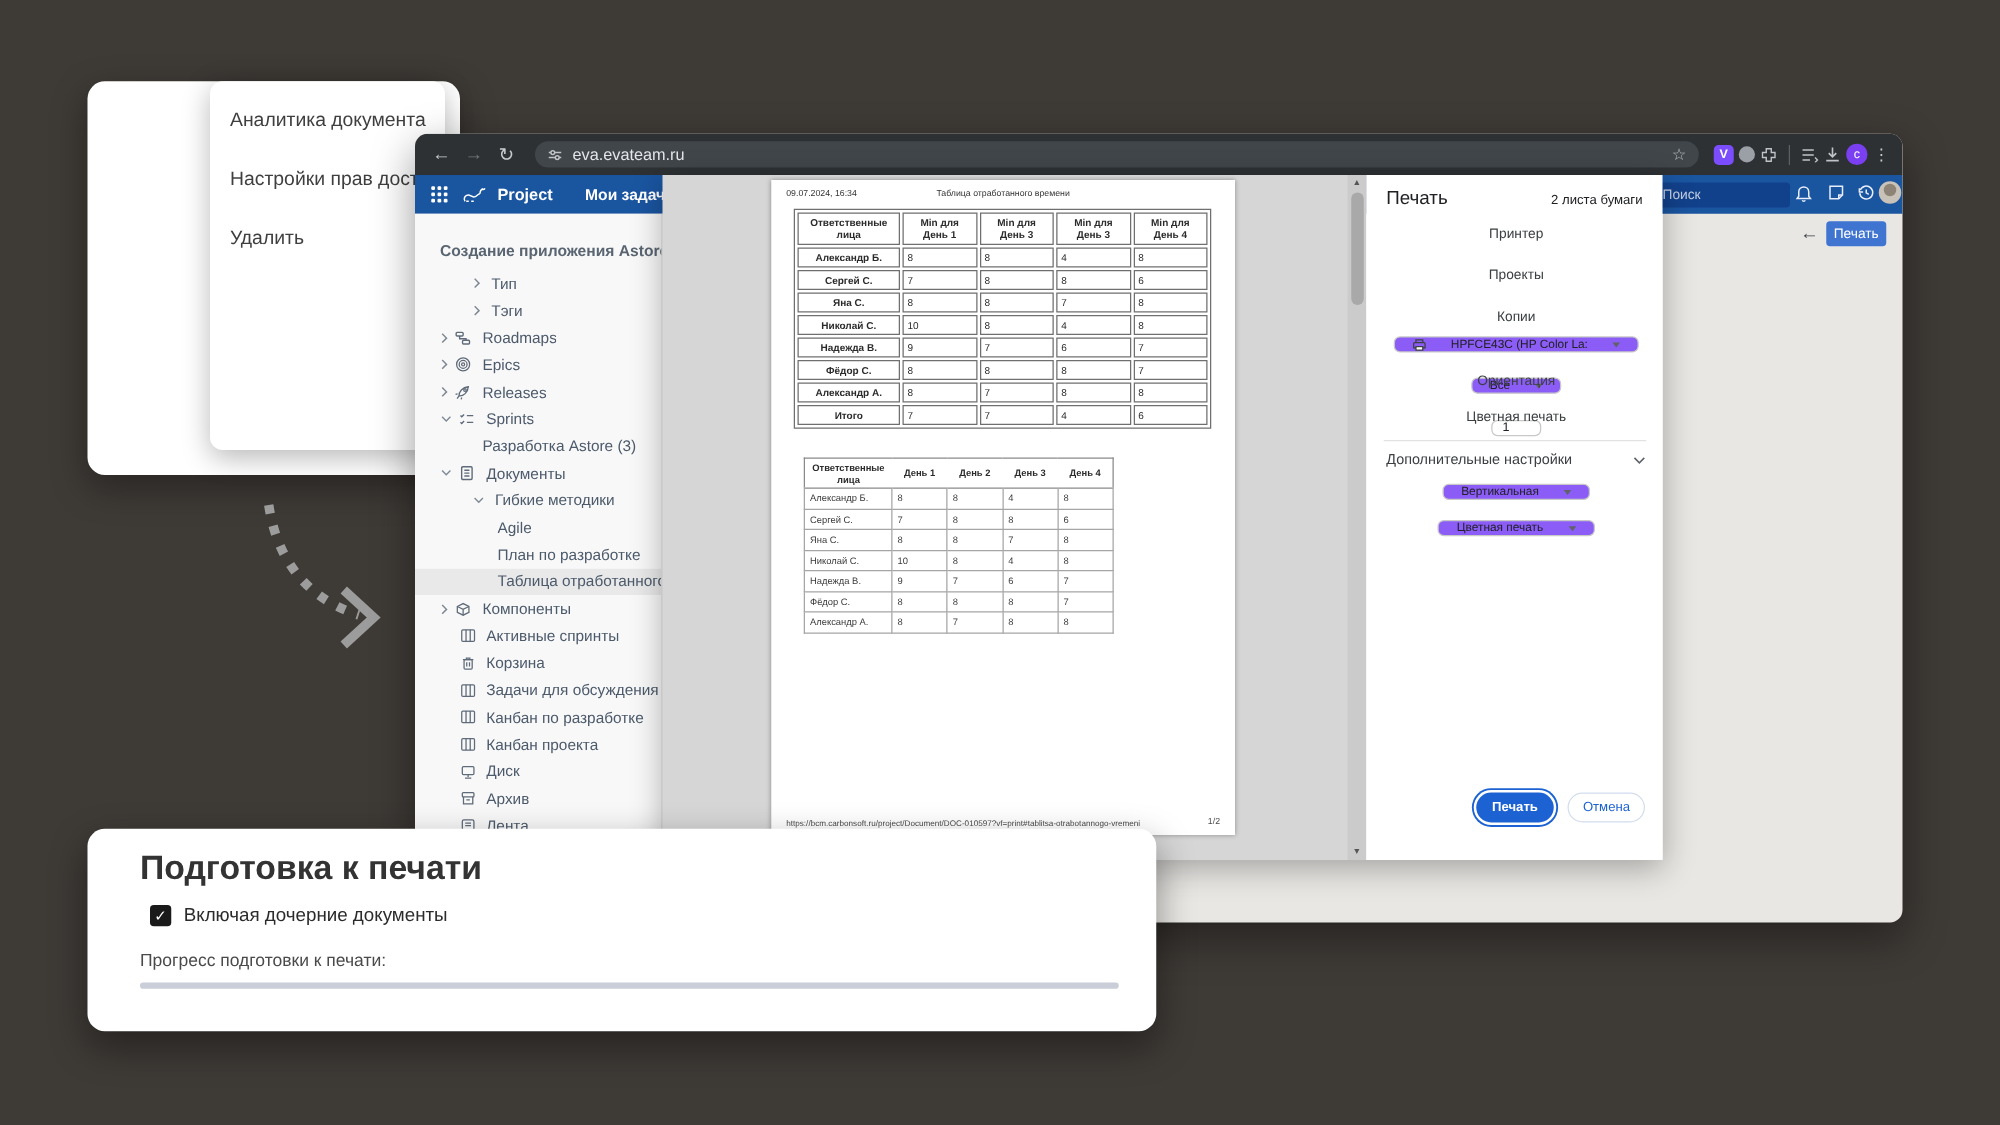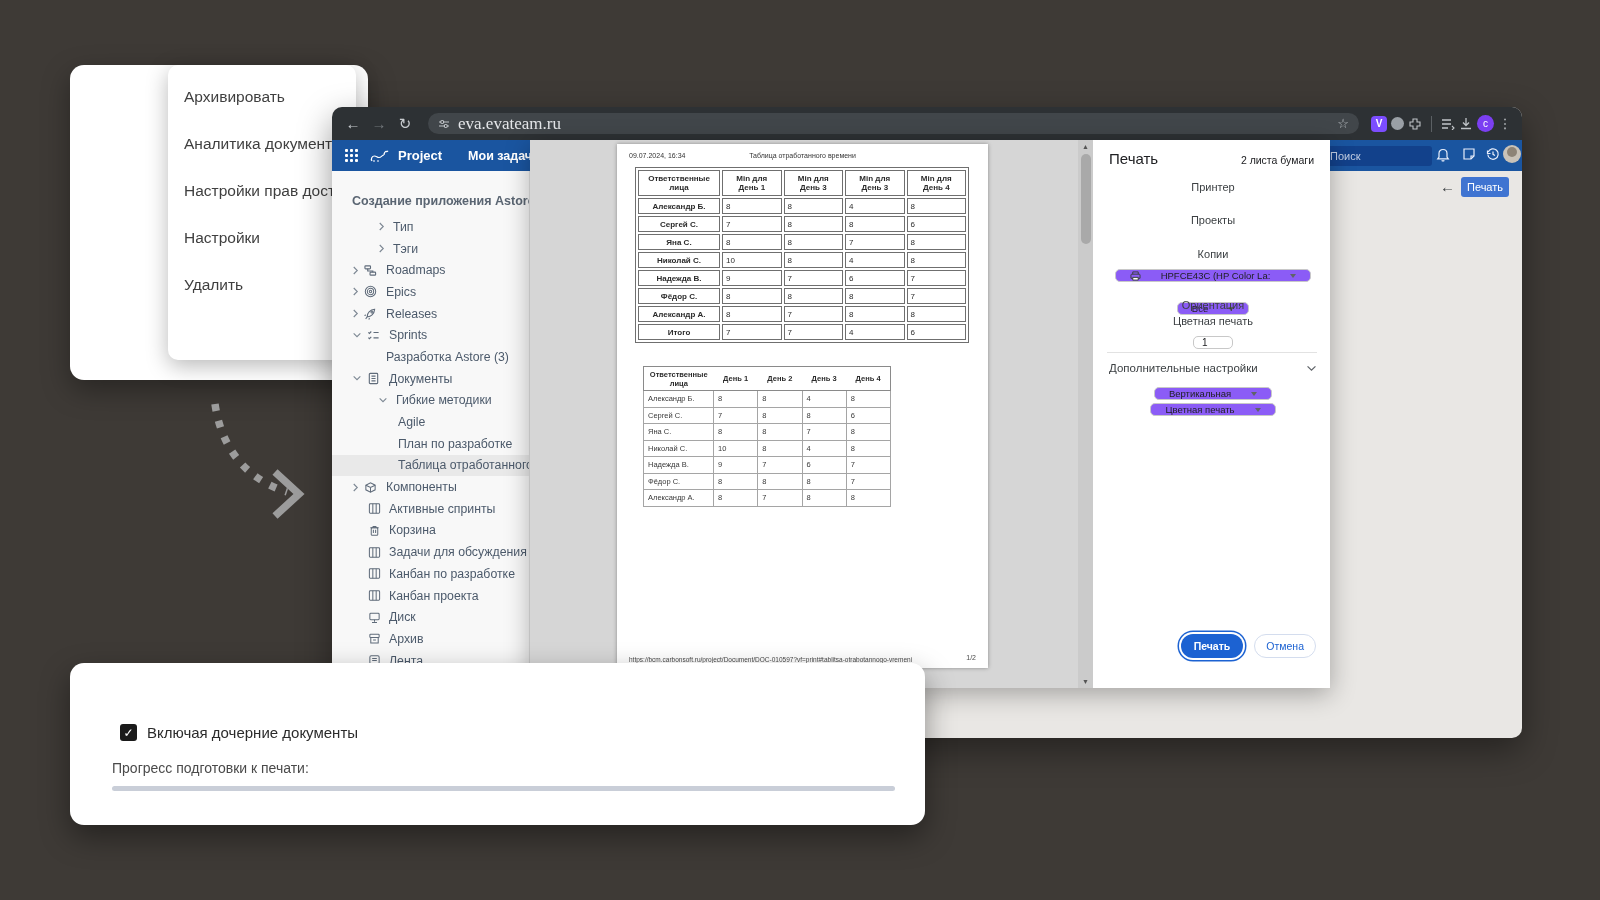--- a/index.html
+++ b/index.html
@@ -18,21 +18,21 @@
   
   .arrow-svg { left:185px; top:390px; }
 
   
   .browser { left:332px; top:107px; width:1190px; height:631px; border-radius:10px; background:#E9E7E4; box-shadow:0 12px 34px rgba(0,0,0,.4); overflow:hidden; }
 
   .chrome-bar { left:0; top:0; width:100%; height:33px; background:#2D3134; display:flex; align-items:center; padding:0 10px; gap:4px; }
   .nav-ic { color:#c7cbcf; font-size:15px; width:22px; text-align:center; flex:0 0 auto; }
   .nav-ic.dim { color:#72777b; }
   .url-pill { flex:1 1 auto; height:21px; background:#41464A; border-radius:11px; display:flex; align-items:center; padding:0 10px; gap:8px; margin:0 8px; min-width:0; }
-  .url-text { color:#e4e6e9; font-size:17px; flex:1 1 auto;font-family:Liberation Serif, serif; }
+  .url-text { color:#e4e6e9; font-size:13px; flex:1 1 auto; }
   .pill-star { color:#b9bec3; font-size:13px; }
   .ext-badge { width:16px; height:16px; border-radius:4px; background:#7C4DFF; color:#fff; font-size:10px; font-weight:bold; display:flex; align-items:center; justify-content:center; flex:0 0 auto; }
   .globe-dot { width:13px; height:13px; border-radius:50%; background:#9aa0a6; flex:0 0 auto; }
   .chrome-sep { width:1px; height:16px; background:#5b6064; margin:0 5px; flex:0 0 auto; }
   .avatar-c { width:17px; height:17px; border-radius:50%; background:#7B3FF2; color:#fff; font-size:10px; display:flex; align-items:center; justify-content:center; flex:0 0 auto; }
   .cicon { color:#c0c4c8; flex:0 0 auto; display:flex; align-items:center; }
 
   
   .app-header { left:0; top:33px; width:100%; height:31px; background:#1A55A0; display:flex; align-items:center; color:#fff; }
   .grid-icon { display:grid; grid-template-columns:repeat(3,3px); grid-gap:2px; margin-left:13px; }
@@ -118,24 +118,22 @@
   .prep-fill { height:100%; width:0; background:#1C62D2; }
 
   svg { display:block; }
 </style>
 </head>
 <body>
 
 <div class="abs back-card"></div>
 
 <div class="abs ctx-menu">
-  <div class="ctx-item">Архивировать</div>
   <div class="ctx-item">Аналитика документа</div>
   <div class="ctx-item">Настройки прав доступа</div>
-  <div class="ctx-item">Настройки</div>
   <div class="ctx-item">Удалить</div>
 </div>
 
 <svg class="abs arrow-svg" width="150" height="140">
   <path d="M30 14 C 36 55, 58 88, 102 102" fill="none" stroke="#9c9c9c" stroke-width="7.5" stroke-dasharray="7 10"></path>
   <path d="M90 82 L114 104 L90 126" fill="none" stroke="#9c9c9c" stroke-width="7.5"></path>
 </svg>
 
 <div class="abs browser">
 
@@ -633,21 +631,21 @@
       </div>
 
       <div class="sp-row" style="top:159px;">
         <span class="sp-label">Ориентация</span>
         <div class="sp-select">
           <span class="sp-value">Вертикальная</span>
           <span class="sp-caret"></span>
         </div>
       </div>
 
-      <div class="sp-row" style="top:175px;">
+      <div class="sp-row" style="top:188px;">
         <span class="sp-label">Цветная печать</span>
         <div class="sp-select">
           <span class="sp-value">Цветная печать</span>
           <span class="sp-caret"></span>
         </div>
       </div>
 
       <div class="sp-divider"></div>
 
       <div class="sp-more">
@@ -659,20 +657,21 @@
 
       <div class="sp-buttons">
         <button class="btn-print">Печать</button>
         <button class="btn-cancel">Отмена</button>
       </div>
     </div>
   </div>
 </div>
 
 <div class="abs prep-dialog">
+  <div class="abs prep-title">Подготовка к печати</div>
   <div class="abs prep-check-row">
     <span class="prep-checkbox">✓</span>
     <span class="prep-check-label">Включая дочерние документы</span>
   </div>
   <div class="abs prep-progress-label">Прогресс подготовки к печати:</div>
   <div class="abs prep-track">
     <div class="prep-fill"></div>
   </div>
 </div>
 

